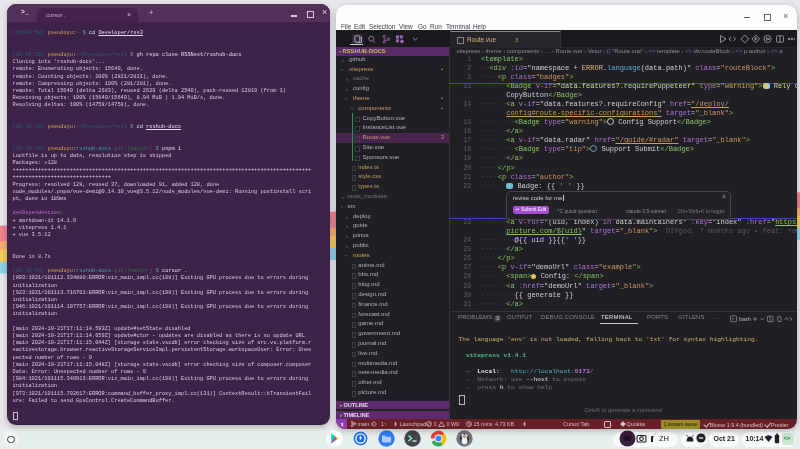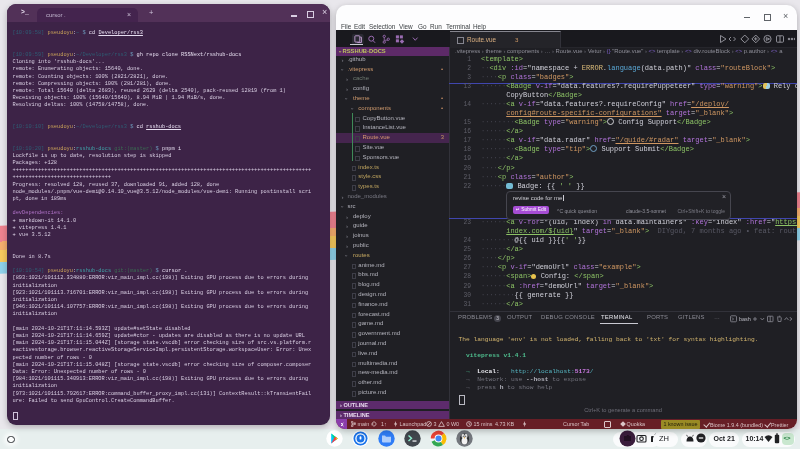--- a/index.html
+++ b/index.html
@@ -483,21 +483,21 @@
 <span class="id">······</span><span class="g">&lt;a</span> <span class="pu">v-if</span><span class="wh">=</span><span class="wh">"data.radar"</span> <span class="pu">href</span><span class="wh">=</span><span class="or un">"/guide/#radar"</span> <span class="pu">target</span><span class="wh">=</span><span class="or">"_blank"</span><span class="g">&gt;</span>
 <span class="id">········</span><span class="g">&lt;Badge</span> <span class="pu">type</span><span class="wh">=</span><span class="or">"tip"</span><span class="g">&gt;</span><span class="em emr" style="border:1.6px solid #6f9fc4;background:transparent"></span><span class="wh"> Support Submit</span><span class="g">&lt;/Badge&gt;</span>
 <span class="id">······</span><span class="g">&lt;/a&gt;</span>
 <span class="id">····</span><span class="g">&lt;/p&gt;</span>
 <span class="id">····</span><span class="g">&lt;p</span> <span class="pu">class</span><span class="wh">=</span><span class="or">"author"</span><span class="g">&gt;</span>
 <span class="id">······</span><span class="em" style="background:#74bcd4"></span><span class="wh"> Badge: {{ </span><span class="gn">' '</span><span class="wh"> }}</span>
 
 
 
 <span class="id">······</span><span class="g">&lt;a</span> <span class="pu">v-for</span><span class="wh">=</span><span class="wh">"(uid, index) </span><span class="pu">in</span><span class="wh"> data.maintainers"</span> <span class="pu">:key</span><span class="wh">=</span><span class="wh">"index"</span> <span class="pu">:href</span><span class="wh">="</span><span class="gn un">https://</span>
-      <span class="gn un">index.com/${uid}</span><span class="wh">"</span> <span class="pu">target</span><span class="wh">=</span><span class="or">"_blank"</span><span class="g">&gt;</span>  <span class="bm">DIYgod, 7 months ago • feat: rout</span>
+      <span class="gn un">picture.com/${uid}</span><span class="wh">"</span> <span class="pu">target</span><span class="wh">=</span><span class="or">"_blank"</span><span class="g">&gt;</span>  <span class="bm">DIYgod, 7 months ago • feat: rout</span>
 <span class="id">········</span><span class="wh">@{{ uid }}{{</span><span class="gn">' '</span><span class="wh">}}</span>
 <span class="id">······</span><span class="g">&lt;/a&gt;</span>
 <span class="id">····</span><span class="g">&lt;/p&gt;</span>
 <span class="id">····</span><span class="g">&lt;p</span> <span class="pu">v-if</span><span class="wh">=</span><span class="wh">"demoUrl"</span> <span class="pu">class</span><span class="wh">=</span><span class="or">"example"</span><span class="g">&gt;</span>
 <span class="id">······</span><span class="g">&lt;span&gt;</span><span class="em emr" style="background:#e8c34d"></span><span class="wh"> Config: </span><span class="g">&lt;/span&gt;</span>
 <span class="id">······</span><span class="g">&lt;a</span> <span class="pu">:href</span><span class="wh">=</span><span class="wh">"demoUrl"</span> <span class="pu">target</span><span class="wh">=</span><span class="or">"_blank"</span><span class="g">&gt;</span>
 <span class="id">········</span><span class="wh">{{ generate }}</span>
 <span class="id">······</span><span class="g">&lt;/a&gt;</span></pre>
 <div id="pop">
 <span class="q">revise code for me<span style="border-left:1px solid #cfcfd6;margin-left:1px"></span></span>

